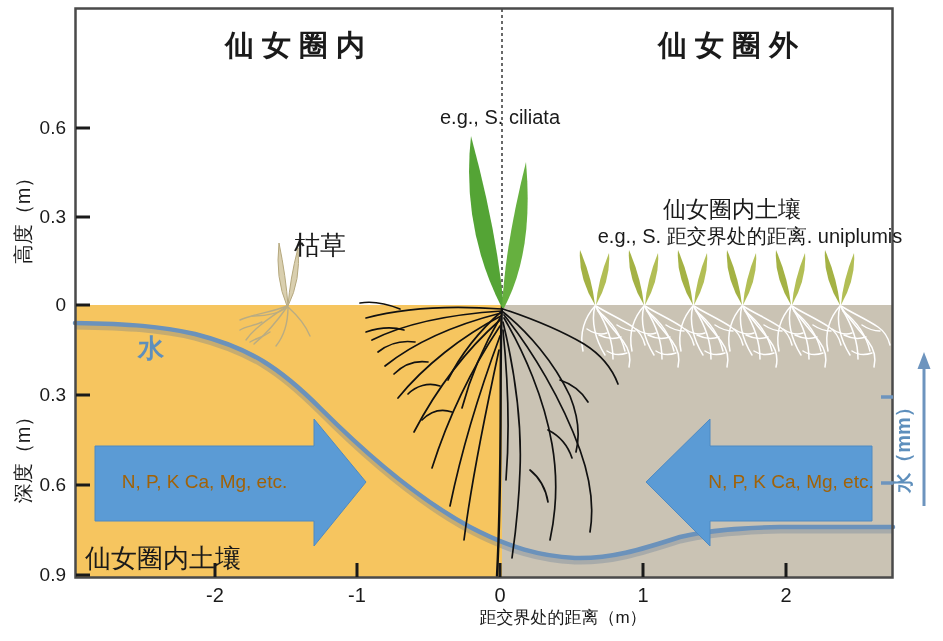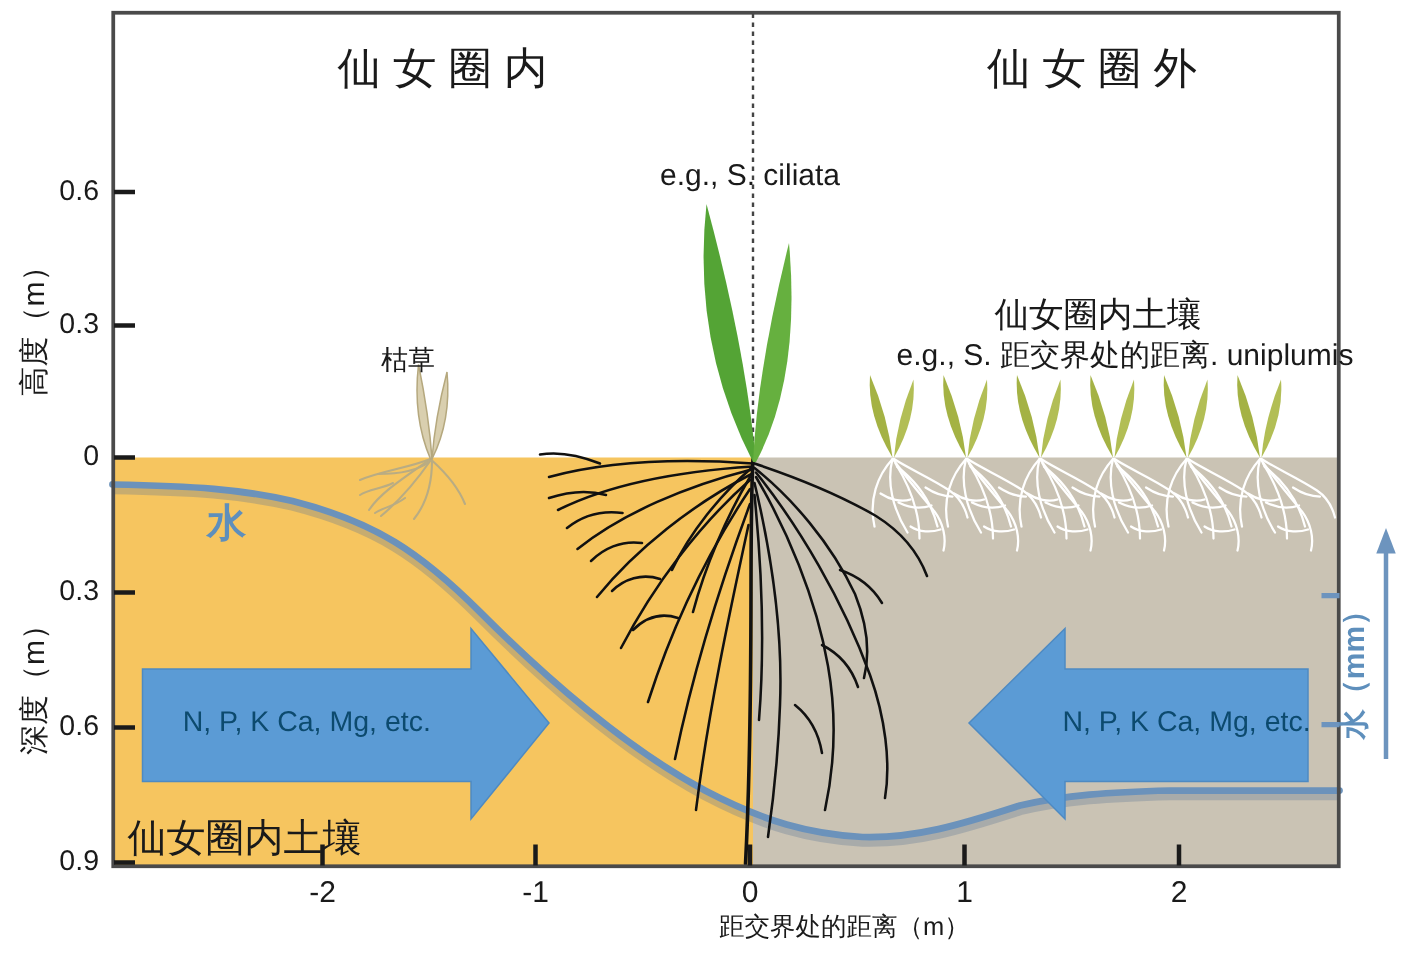--- a/index.html
+++ b/index.html
@@ -2,27 +2,27 @@
 <html><head>
 <meta charset="utf-8">
 <style>
   html,body { margin:0; padding:0; background:#ffffff; }
   .fig {
     position:relative; width:943px; height:641px; background:#ffffff;
     font-family:"Liberation Sans", sans-serif; color:#1a1a1a; overflow:hidden;
   }
   .fig svg { position:absolute; left:0; top:0; }
   .lbl { position:absolute; white-space:nowrap; }
-  .title-cn { font-size:29px; letter-spacing:8px; font-weight:400; transform:translateX(-50%); }
+  .title-cn { font-size:29px; letter-spacing:8px; font-weight:700; transform:translateX(-50%); }
   .veg-title { font-size:23px; font-weight:500; transform:translateX(-50%); }
   .veg-example { font-size:20px; transform:translateX(-50%); }
-  .small-cn { font-size:18px; font-weight:500; }
+  .small-cn { font-size:26px; font-weight:500;margin-left:48px; }
   .water-lbl { font-size:26px; font-weight:bold; color:#5E8FBC; }
   .soil-lbl { font-size:26px; font-weight:500; }
-  .arrow-text { font-size:19px; color:#0c4a6e; text-align:center; }
+  .arrow-text { font-size:19px; color:#a16207; text-align:center; }
   .ytick { font-size:19px; width:38px; text-align:right; left:28px; }
   .xtick { font-size:20px; width:40px; text-align:center; }
   .axis-title { font-size:20px; font-weight:500; color:#1a1a1a; }
   .rot { transform:translate(-50%,-50%) rotate(-90deg); transform-origin:center center; }
   .x-title { font-size:17px; font-weight:500; text-align:center; transform:translateX(-50%); }
   .water-axis-lbl { font-size:20px; font-weight:bold; color:#5E8FBC; }
 </style>
 </head>
 <body>
 

